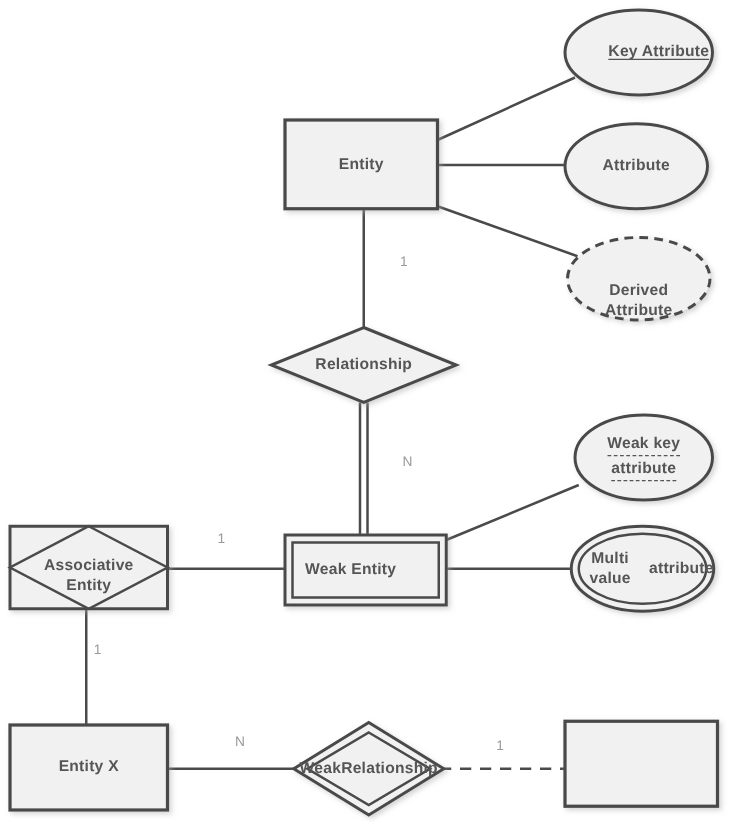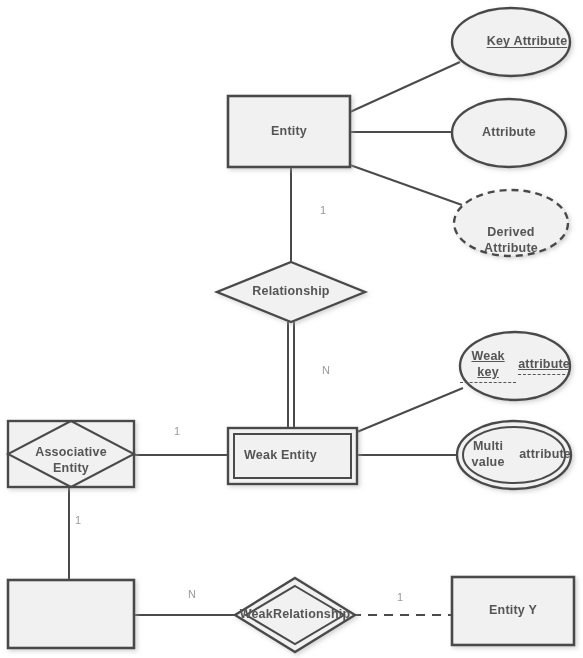--- a/index.html
+++ b/index.html
@@ -146,44 +146,44 @@
   </div>
 
   <div class="node-label" style="left:217px; top:262px; width:148px; height:60px;">
     <span>Relationship</span>
   </div>
 
   <div class="node-label" style="left:228px; top:428px; width:105px; height:56px;">
     <span>Weak Entity</span>
   </div>
 
-  <div class="node-label wrap" style="left:460px; top:332px; width:110px; height:68px; flex-direction:row; gap:2px;text-decoration:underline;">
+  <div class="node-label wrap" style="left:460px; top:332px; width:110px; height:68px; flex-direction:column; gap:2px;">
     <span class="u-dashed">Weak key</span>
     <span class="u-dashed">attribute</span>
   </div>
 
   <div class="node-label wrap" style="left:457px; top:421px; width:114px; height:68px; flex-direction:row;">
     <span>Multi value</span>
     <span>attribute</span>
   </div>
 
   <div class="node-label wrap" style="left:8px; top:421px; width:126px; height:80px; flex-direction:column;">
     <span>Associative</span>
     <span>Entity</span>
   </div>
 
+  <div class="node-label" style="left:8px; top:580px; width:126px; height:68px;">
+    <span>Entity X</span>
+  </div>
 
   <div class="node-label wrap" style="left:235px; top:586px; width:120px; height:58px; flex-direction:row;">
     <span>Weak</span>
     <span>Relationship</span>
   </div>
 
-  <div class="node-label" style="left:452px; top:577px; width:122px; height:68px;">
-    <span>Entity Y</span>
-  </div>
 
   <div class="card-label" style="left:320px; top:204px;">1</div>
 
   <div class="card-label" style="left:322px; top:364px;">N</div>
 
   <div class="card-label" style="left:174px; top:425px;">1</div>
 
   <div class="card-label" style="left:75px; top:514px;">1</div>
 
   <div class="card-label" style="left:188px; top:588px;">N</div>

